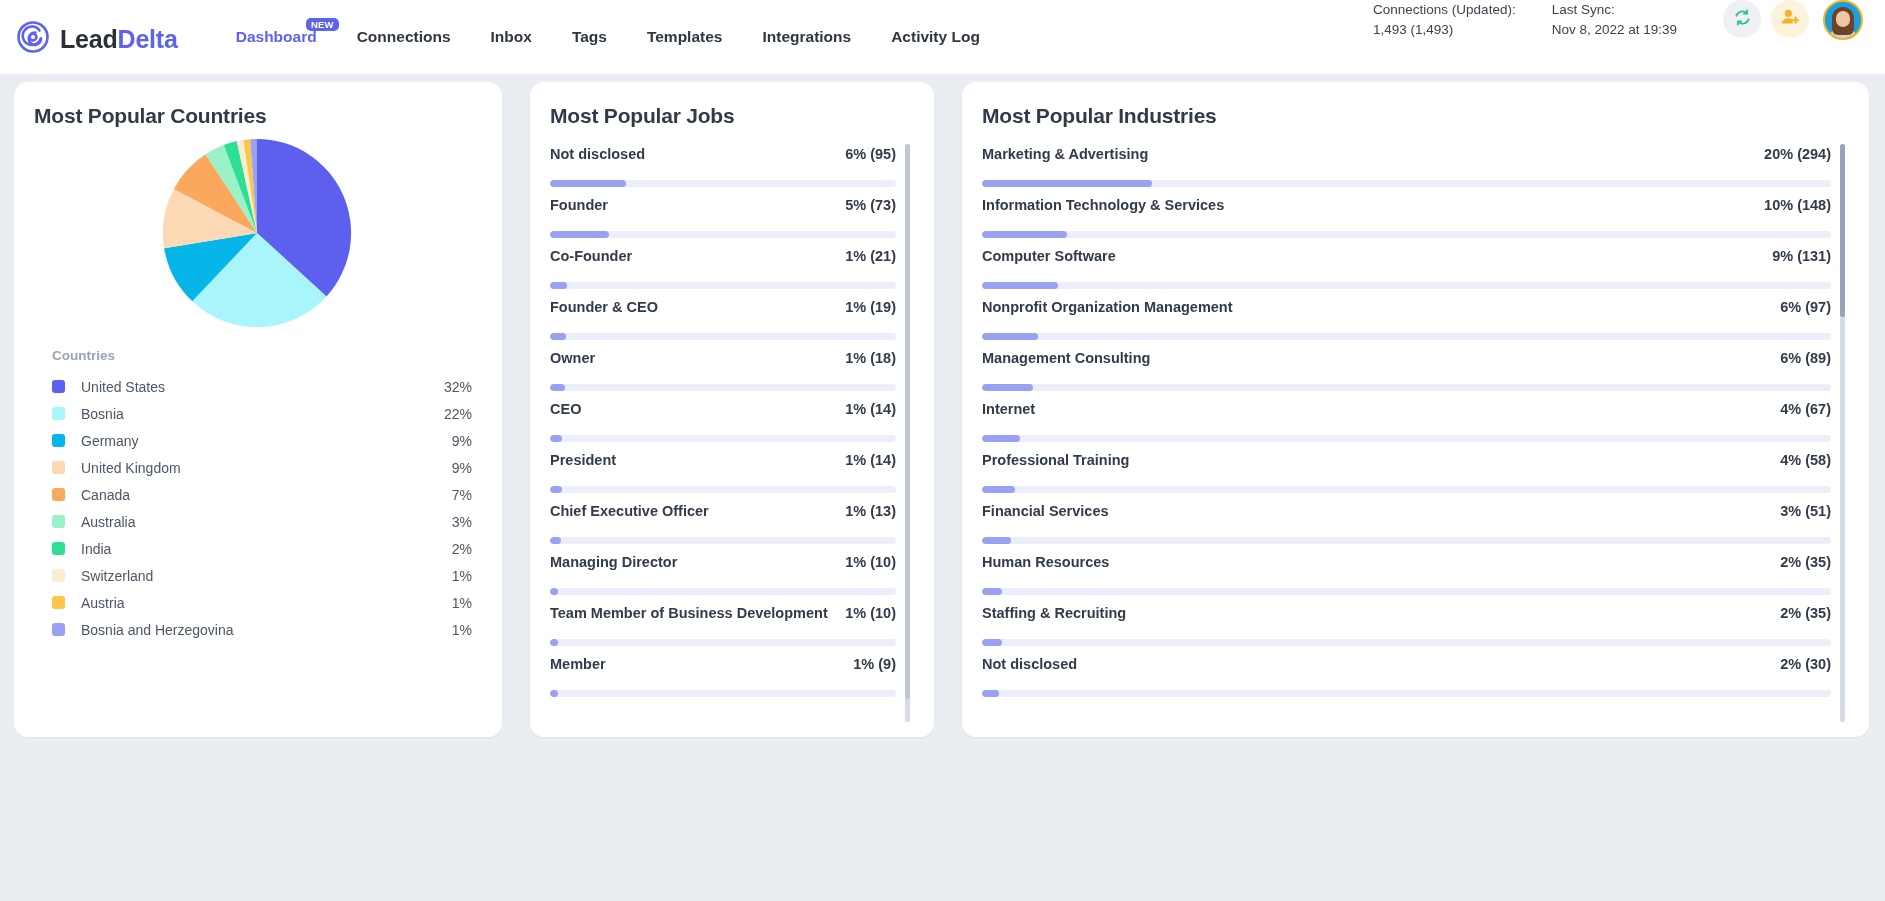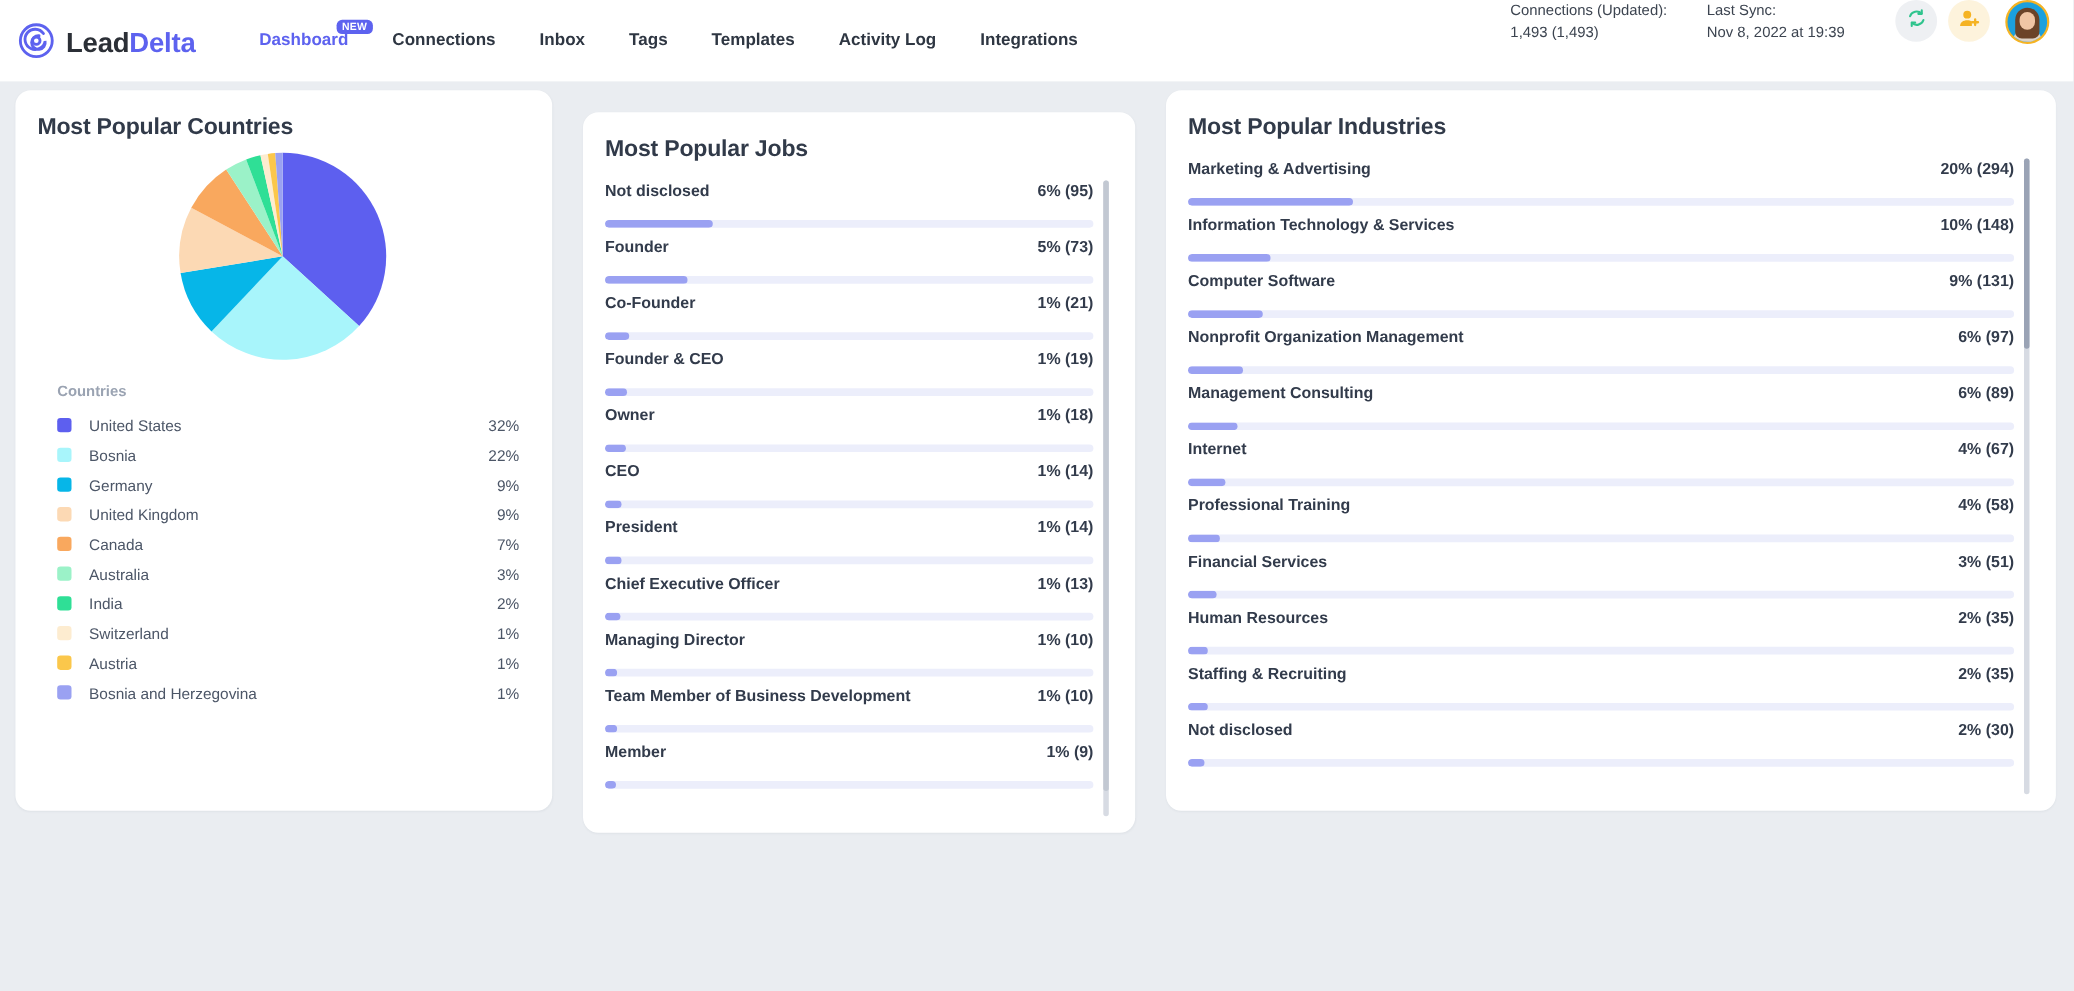--- a/index.html
+++ b/index.html
@@ -73,21 +73,21 @@
     padding: 8px 16px 0 14px;
     height: calc(901px - 74px);
   }
   .card {
     background: #fff; border-radius: 14px;
     padding: 22px 22px 10px 20px;
     height: 655px; position: relative;
     box-shadow: 0 1px 2px rgba(40,50,70,.05);
   }
   .card.countries { width: 488px; }
-  .card.jobs      { width: 502px; margin-top: 20px; }
+  .card.jobs      { width: 404px; }
   .card.industries{ width: 470px; flex: 1; }
 
   .card-title {
     font-size: 21px; font-weight: bold; color: #313a49;
     letter-spacing: -.2px; margin-bottom: 8px;
   }
 
   
   .pie-wrap { display: flex; justify-content: center; margin: 6px 0 18px; }
   .legend-head {
@@ -146,22 +146,22 @@
 
   <nav class="mainnav">
     <div class="navitem active">
       <span>Dashboard</span>
       <span class="new-badge">NEW</span>
     </div>
     <div class="navitem"><span>Connections</span></div>
     <div class="navitem"><span>Inbox</span></div>
     <div class="navitem"><span>Tags</span></div>
     <div class="navitem"><span>Templates</span></div>
+    <div class="navitem"><span>Integrations</span></div>
     <div class="navitem"><span>Activity Log</span></div>
-    <div class="navitem"><span>Integrations</span></div>
   </nav>
 
   <div class="topright">
     <div class="stat">
       <span class="lbl">Connections (Updated):</span>
       <span class="val">1,493 (1,493)</span>
     </div>
     <div class="stat">
       <span class="lbl">Last Sync:</span>
       <span class="val">Nov 8, 2022 at 19:39</span>

